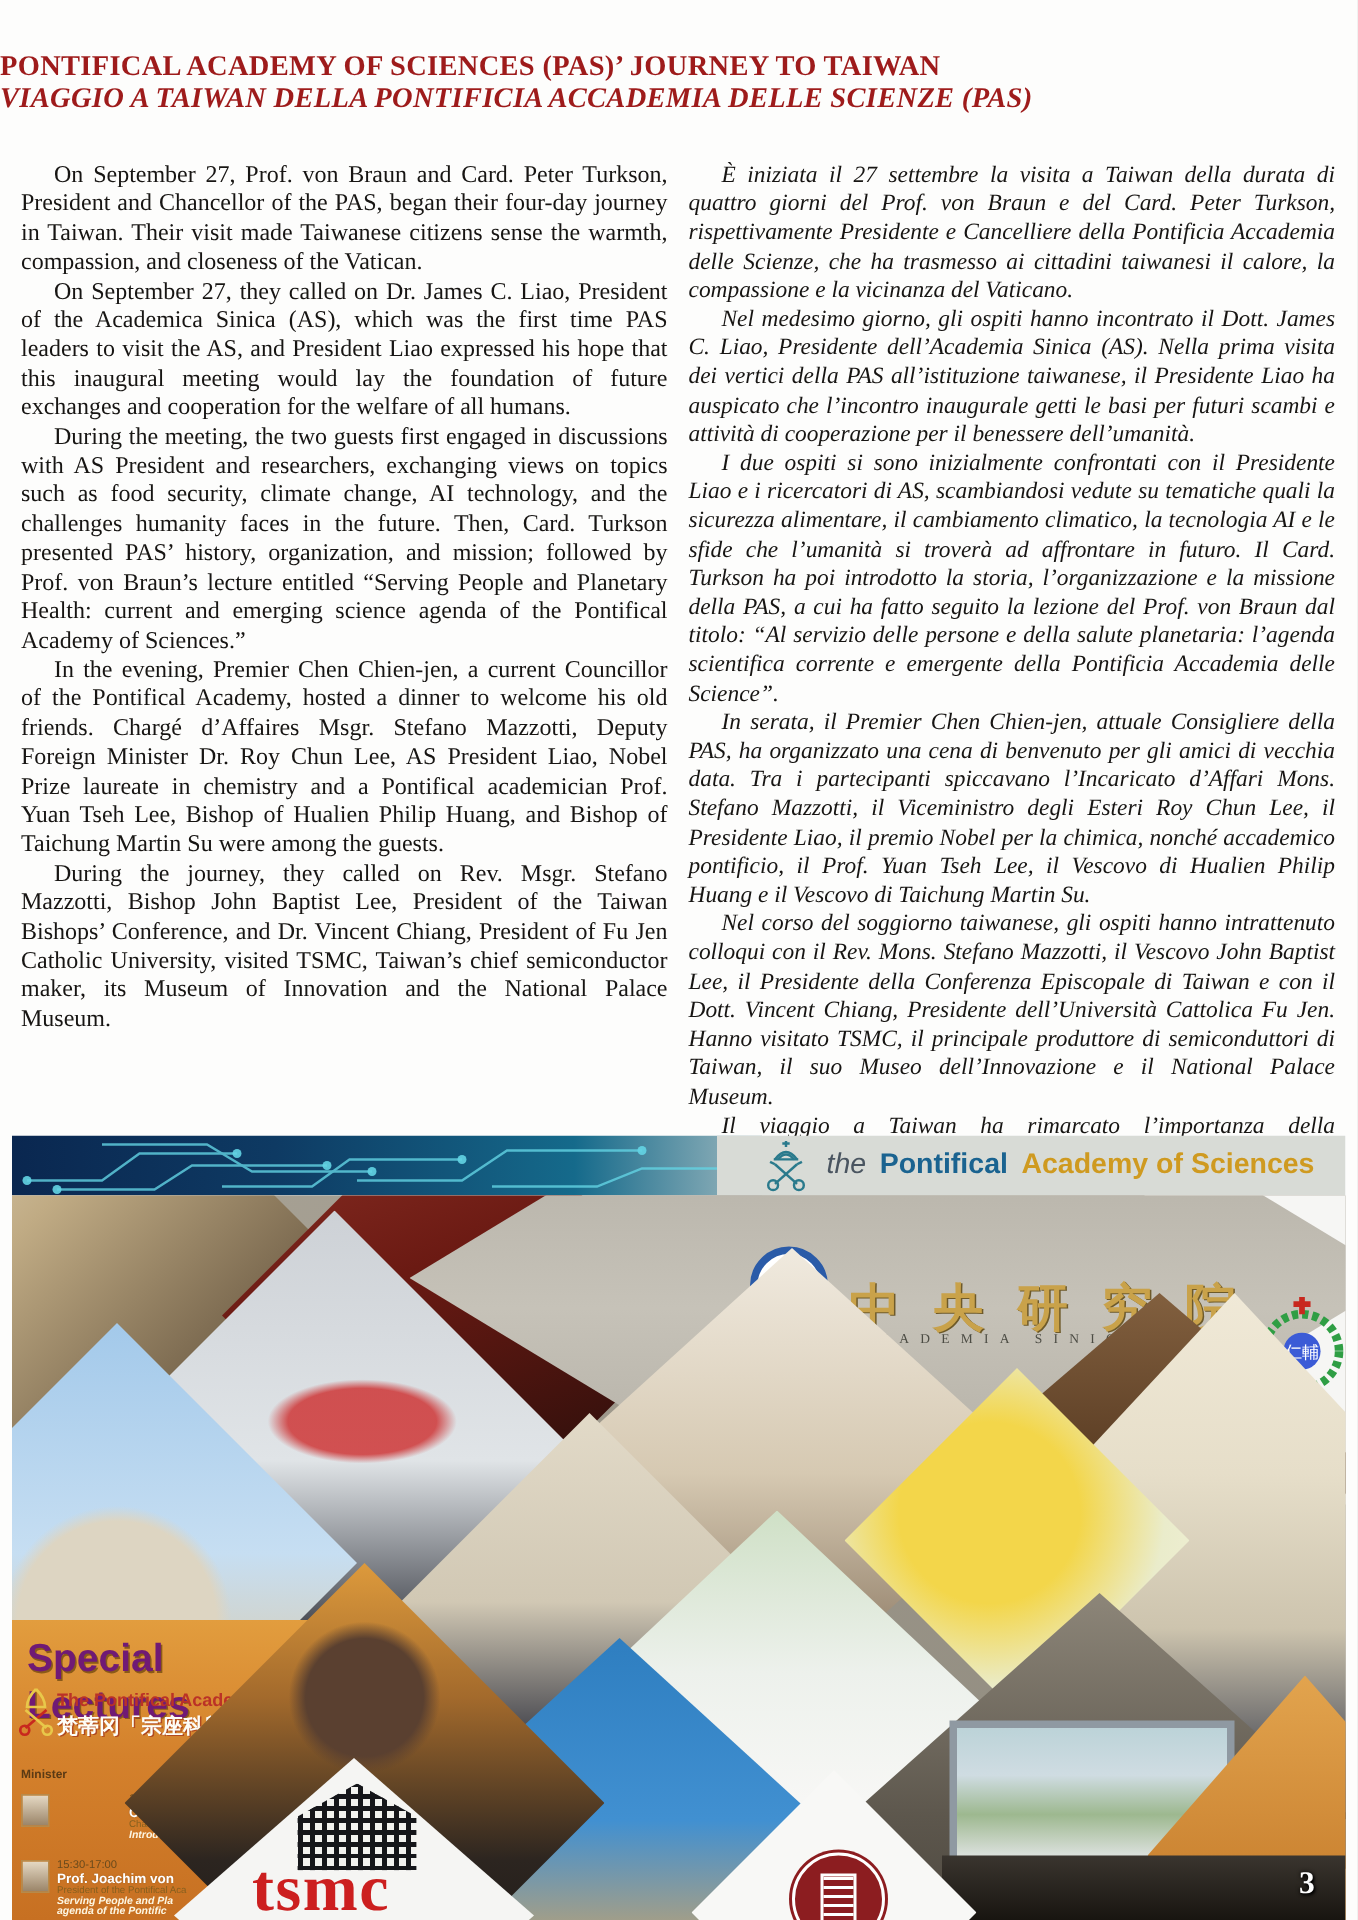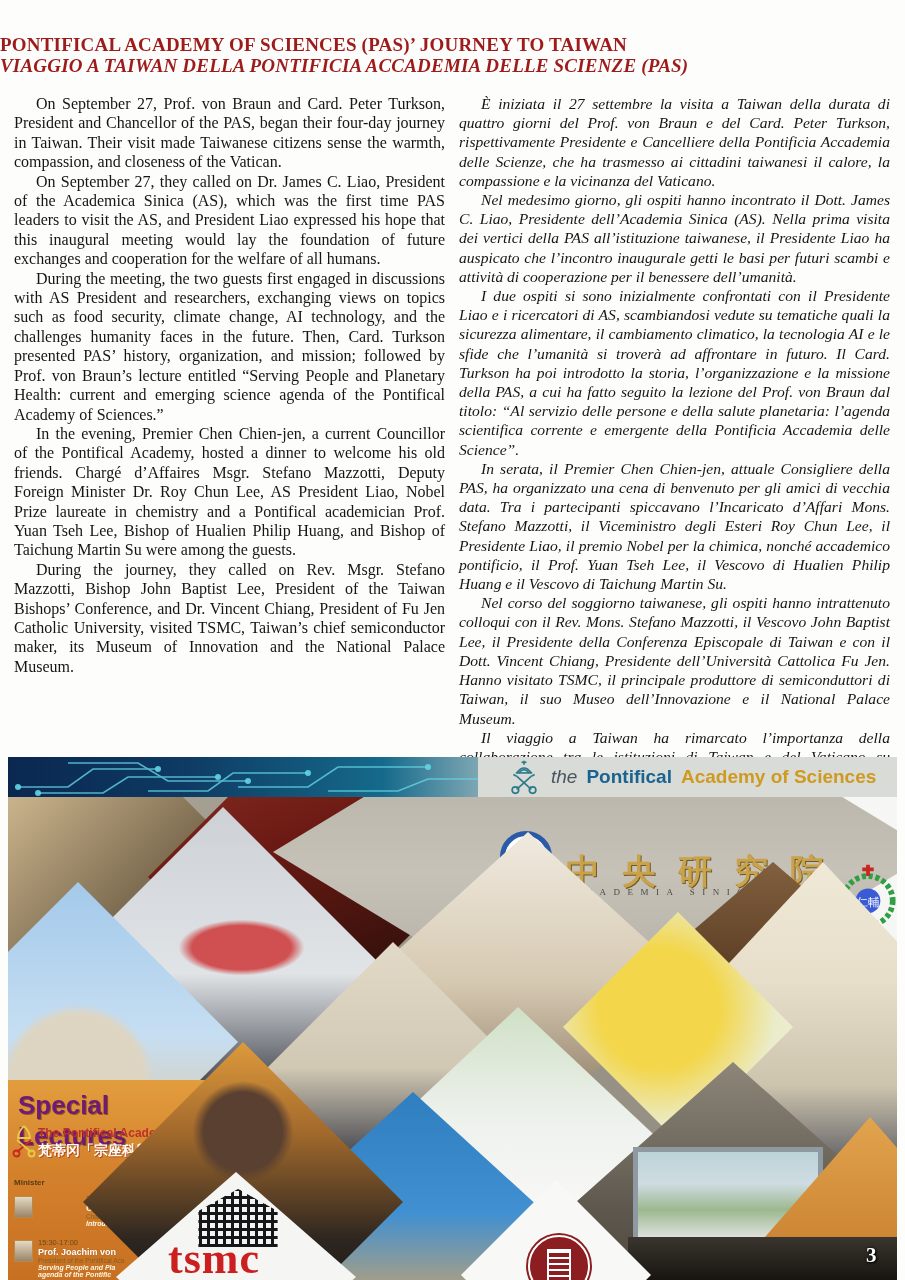--- a/index.html
+++ b/index.html
@@ -6,21 +6,21 @@
   .page{position:relative;width:905px;height:1280px;margin:0 auto;background:#fdfdfc;
         font-family:"Liberation Serif",serif;color:#171513;overflow:hidden;}
 
   
   .titles{position:absolute;top:34px;left:0;width:905px;color:#9e1b1b;}
   .title-en{font-size:19px;font-weight:bold;letter-spacing:.2px;line-height:21px;}
   .title-it{font-size:19px;font-weight:bold;font-style:italic;letter-spacing:.2px;line-height:21px;}
 
   
   .columns{position:absolute;top:94px;left:14px;width:877px;height:682px;display:flex;gap:14px;overflow:hidden;}
-  .col{width:431px;text-align:justify;}
+  .col{width:431px;text-align:justify;margin-top:13px;}
   .col p{margin:0;text-indent:22px;}
   .col-en{font-size:16px;line-height:19.4px;}
   .col-it{font-size:15.6px;line-height:19.2px;font-style:italic;}
 
   
   .band{position:absolute;left:8px;top:757px;width:889px;height:40px;overflow:hidden;}
   .band-left{position:absolute;left:0;top:0;width:500px;height:40px;
              background:linear-gradient(90deg,#0a2750 0%,#0e3a63 35%,#156a8b 75%,#9fb9bf 100%);}
   .band-left svg{position:absolute;left:0;top:0;}
   .band-right{position:absolute;left:470px;top:0;width:419px;height:40px;background:#d8dbd6;

